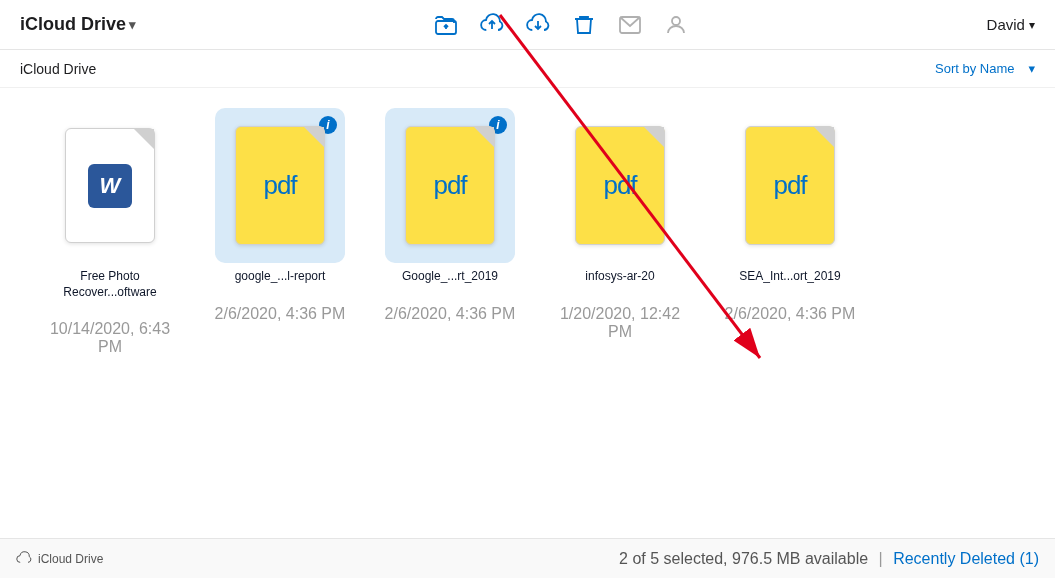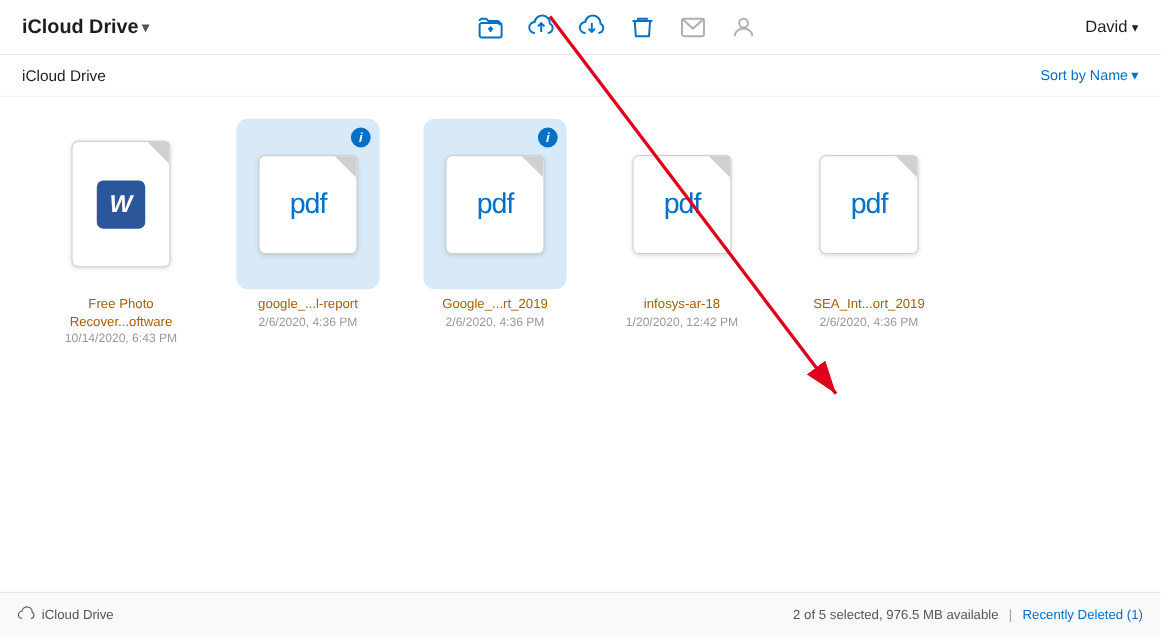--- a/index.html
+++ b/index.html
@@ -79,21 +79,21 @@
       font-size: 14px;
       color: #1d1d1f;
       font-weight: 400;
     }
     .subheader-sort {
       font-size: 13px;
       color: #0070c9;
       cursor: pointer;
       display: flex;
       align-items: center;
-      gap: 3px;
+      gap: 14px;
     }
 
     
     .main-content {
       padding: 20px 40px;
       display: flex;
       gap: 30px;
       align-items: flex-start;
       flex-wrap: wrap;
     }
@@ -170,22 +170,22 @@
       justify-content: center;
       color: white;
       font-size: 22px;
       font-weight: 700;
       font-style: italic;
     }
 
     
     .pdf-icon {
       width: 90px;
-      height: 90px;
-      background: #ffffff;
+      height: 119px;
+      background: #fde047;
       border: 1px solid #d0d0d0;
       border-radius: 6px;
       position: relative;
       display: flex;
       align-items: center;
       justify-content: center;
       box-shadow: 0 1px 4px rgba(0,0,0,0.12);
     }
     .pdf-icon::before {
       content: '';
@@ -200,31 +200,31 @@
     .pdf-text {
       font-size: 26px;
       font-weight: 300;
       color: #0070c9;
       letter-spacing: -1px;
     }
 
     
     .file-name {
       font-size: 12px;
-      color: #a16207;
+      color: #0f172a;
       text-align: center;
       margin-top: 6px;
       line-height: 1.3;
       max-width: 130px;
     }
     .file-date {
-      font-size: 11px;
+      font-size: 16px;
       color: #999;
       text-align: center;
-      margin-top: 2px;
+      margin-top: 20px;
     }
 
     
     .footer {
       position: absolute;
       bottom: 0;
       left: 0;
       right: 0;
       height: 40px;
       border-top: 1px solid #e5e5e5;
@@ -242,21 +242,21 @@
       color: #555;
     }
     .footer-left svg {
       width: 16px;
       height: 16px;
       fill: none;
       stroke: #555;
       stroke-width: 1.5;
     }
     .footer-right {
-      font-size: 12px;
+      font-size: 16px;
       color: #555;
     }
     .footer-right .recently-deleted {
       color: #0070c9;
       cursor: pointer;
     }
     .footer-divider {
       margin: 0 6px;
       color: #999;
     }
@@ -363,21 +363,21 @@
     <span class="file-name">Google_...rt_2019</span>
     <span class="file-date">2/6/2020, 4:36 PM</span>
   </div>
 
   <div class="file-item">
     <div class="file-icon-wrapper">
       <div class="pdf-icon">
         <span class="pdf-text">pdf</span>
       </div>
     </div>
-    <span class="file-name">infosys-ar-18</span>
+    <span class="file-name">infosys-ar-20</span>
     <span class="file-date">1/20/2020, 12:42 PM</span>
   </div>
 
   <div class="file-item">
     <div class="file-icon-wrapper">
       <div class="pdf-icon">
         <span class="pdf-text">pdf</span>
       </div>
     </div>
     <span class="file-name">SEA_Int...ort_2019</span>

